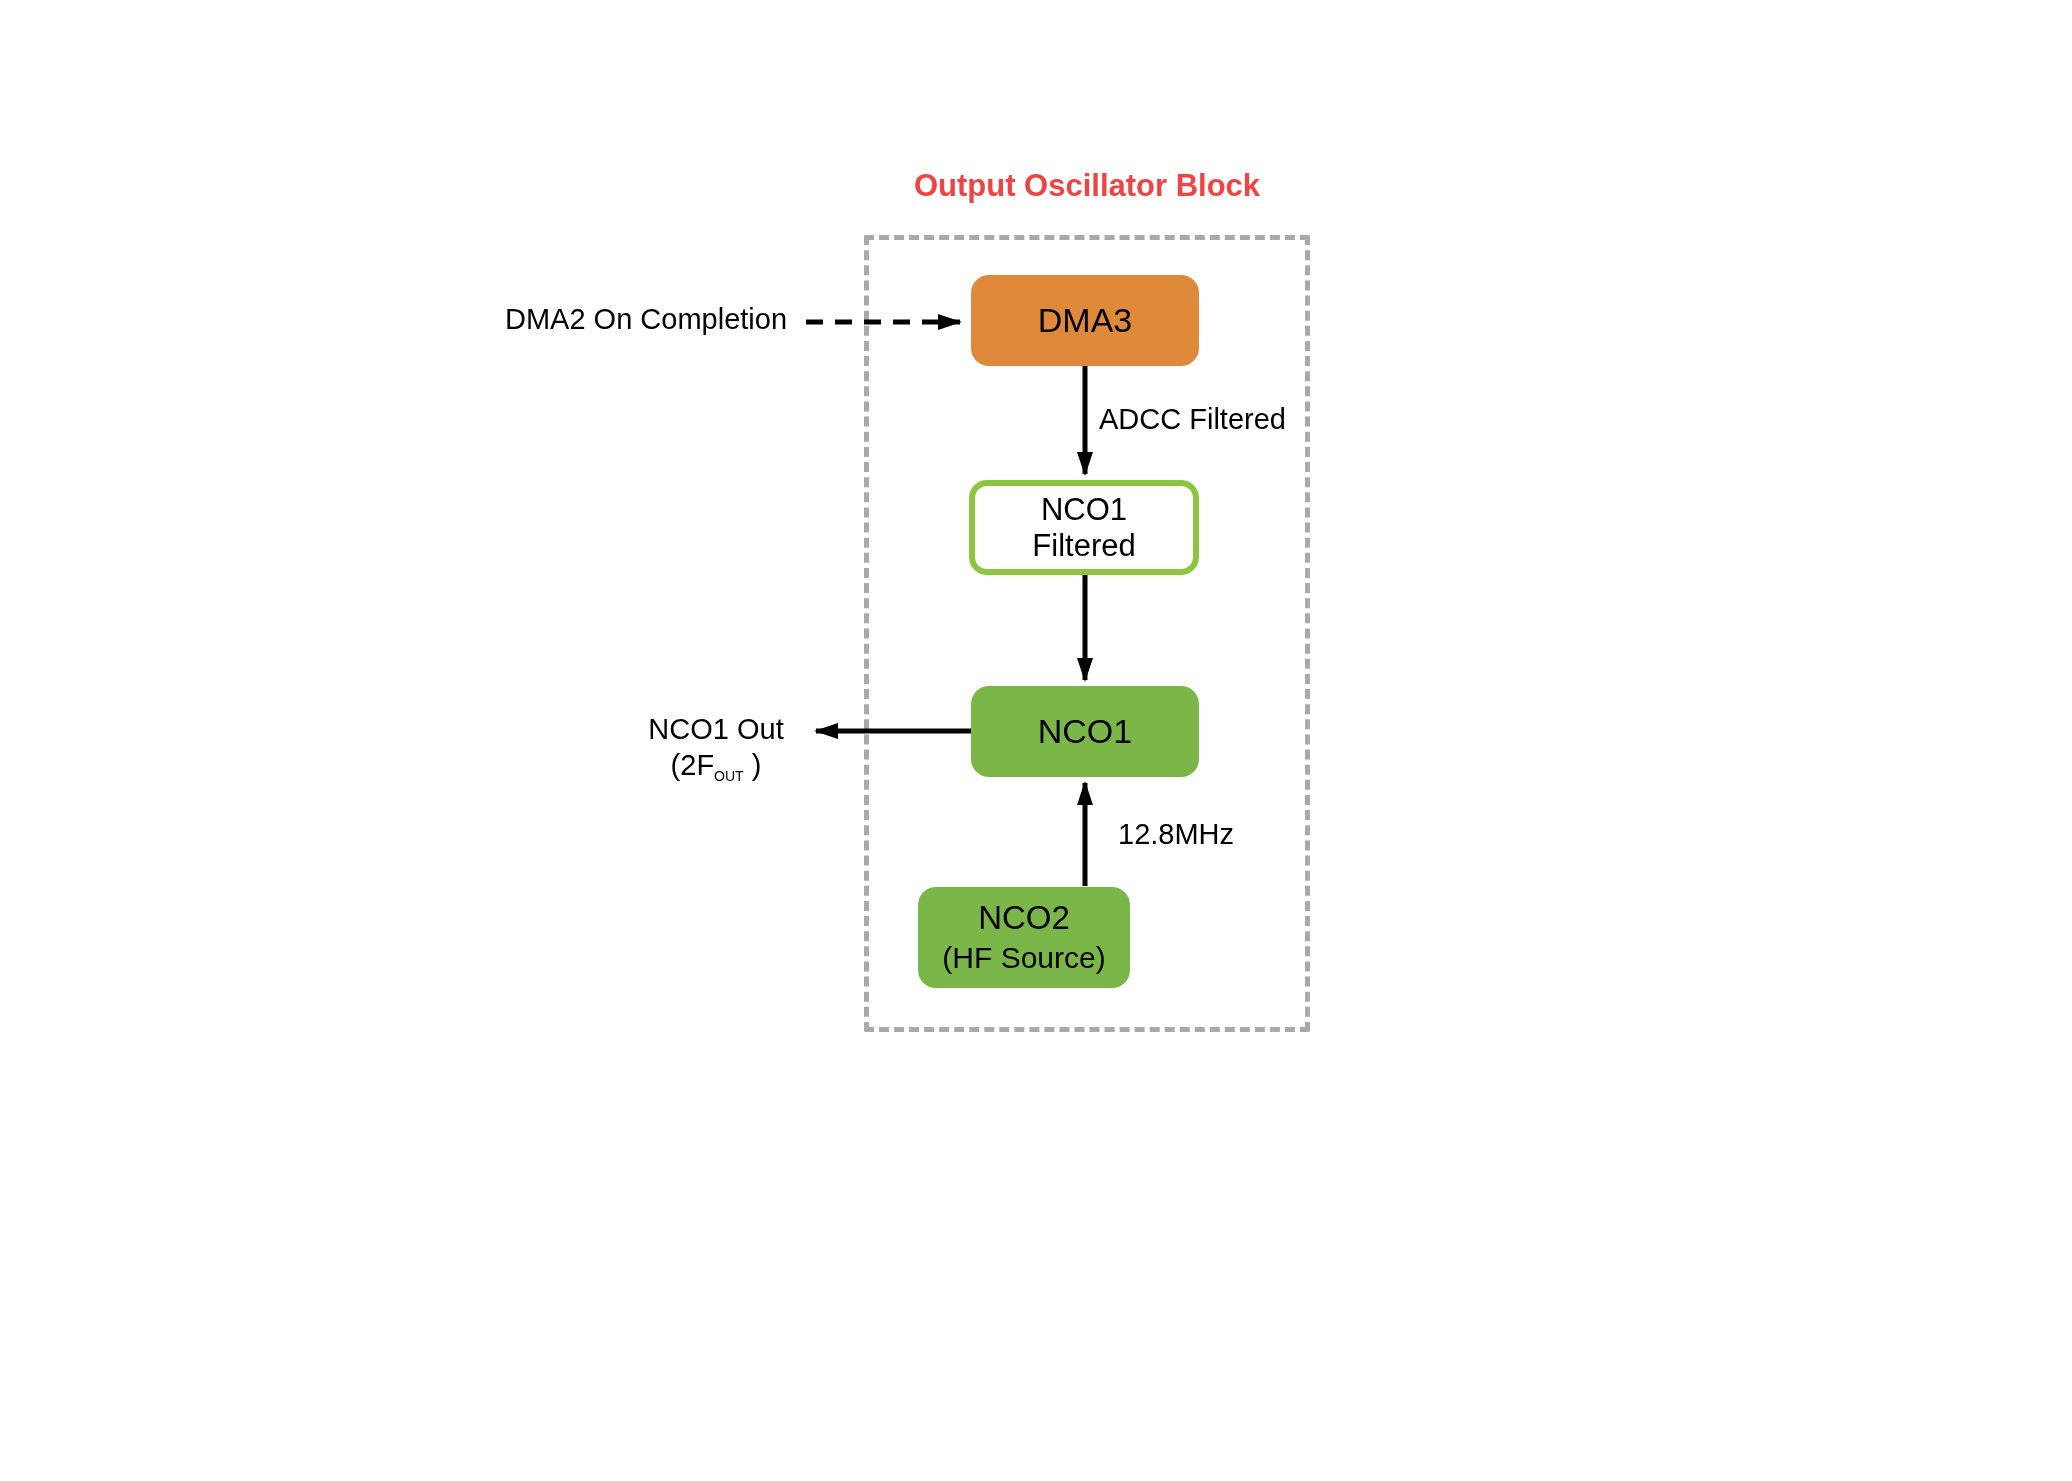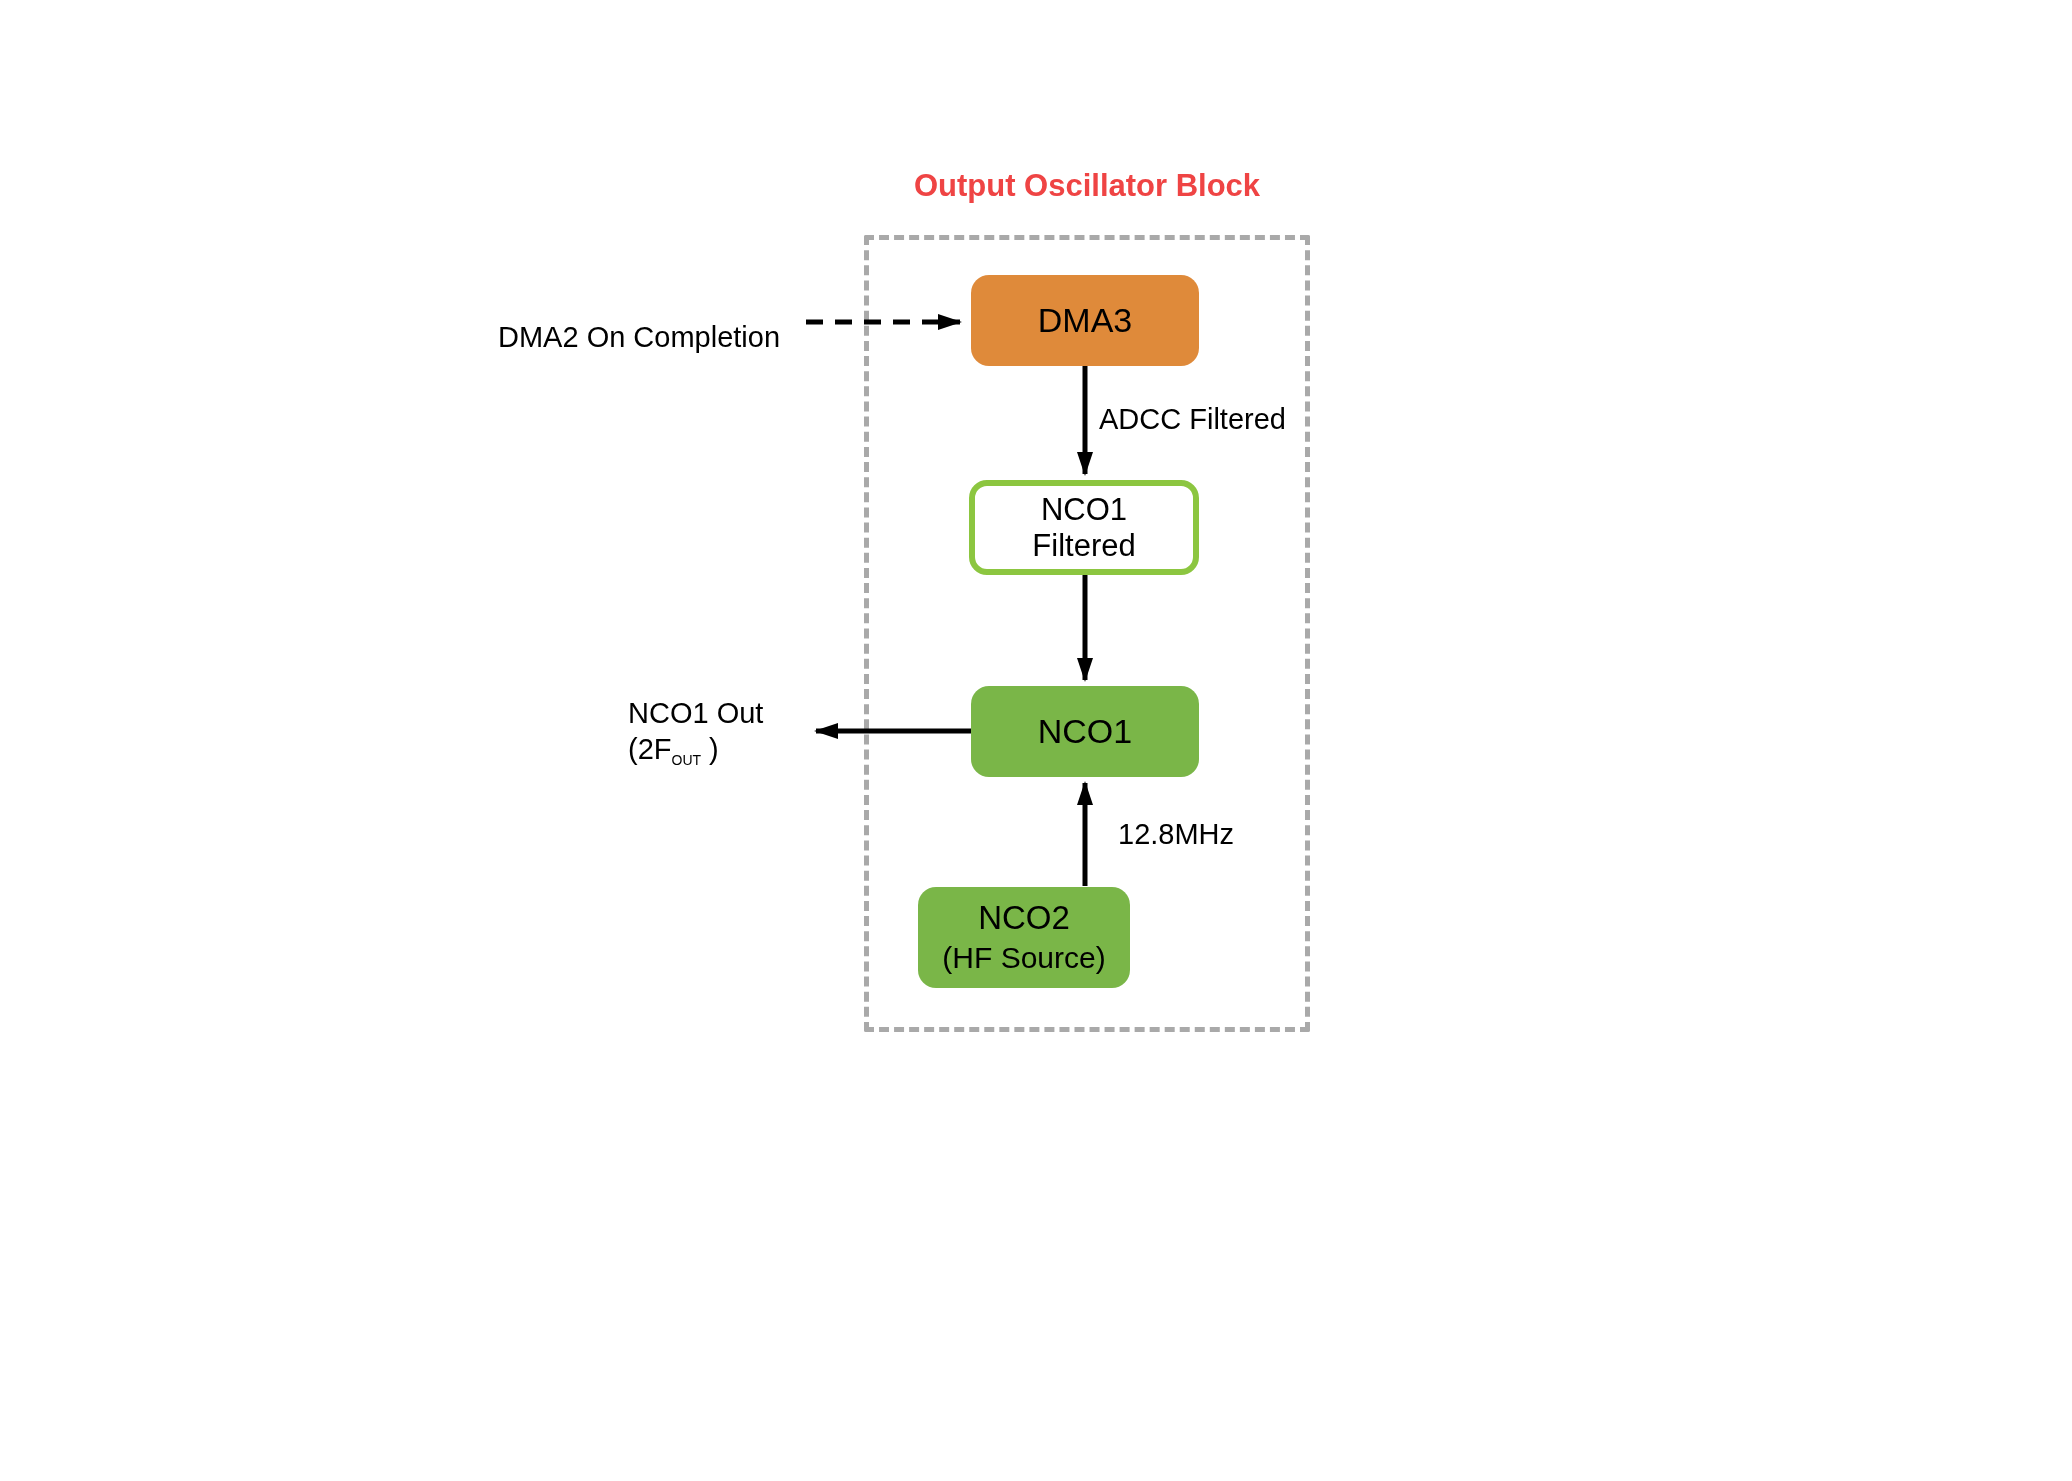--- a/index.html
+++ b/index.html
@@ -91,39 +91,38 @@
   .edge-label {
     font-size: 29px;
     color: #000000;
     white-space: nowrap;
   }
 
   .label-dma2 {
     left: 498px;
     top: 303px;
     width: 296px;
-    text-align: left;
-    margin-top: 18px;
+    text-align: center;
   }
 
   .label-adcc {
     left: 1099px;
     top: 403px;
   }
 
   .label-clock {
     left: 1118px;
     top: 818px;
   }
 
   .label-nco1-out {
     left: 628px;
-    top: 695px;
+    top: 711px;
     width: 176px;
-    text-align: left;
+    text-align: center;
     line-height: 36px;
   }
   .label-nco1-out .subscript {
     font-size: 14px;
     vertical-align: -6px;
   }
 
   svg.arrow-layer {
     position: absolute;
     left: 0;

